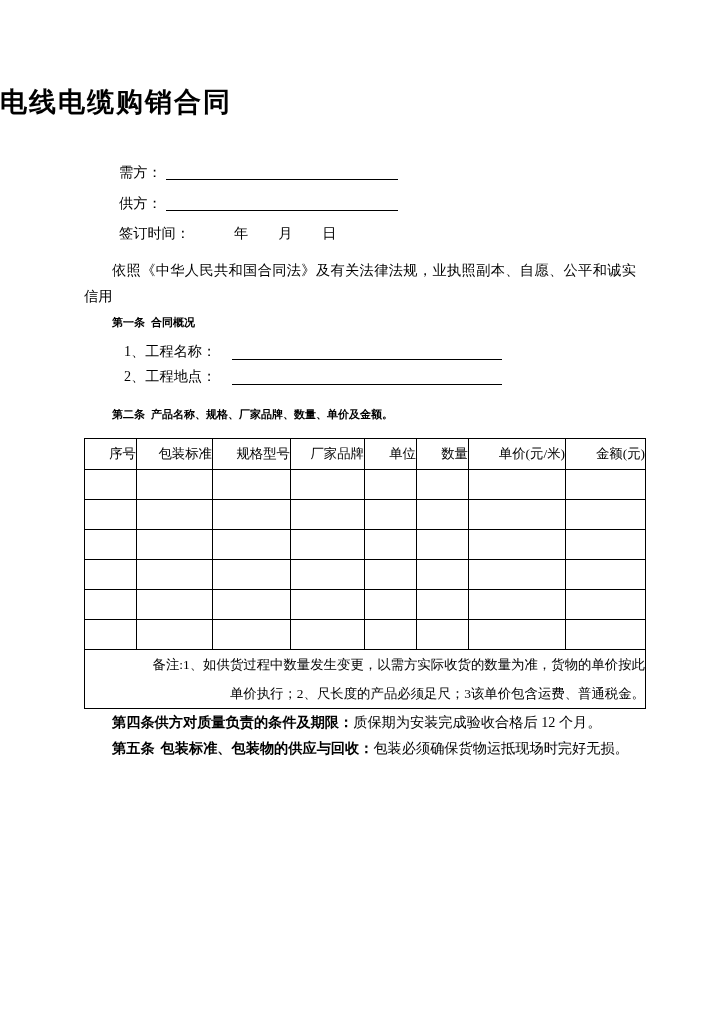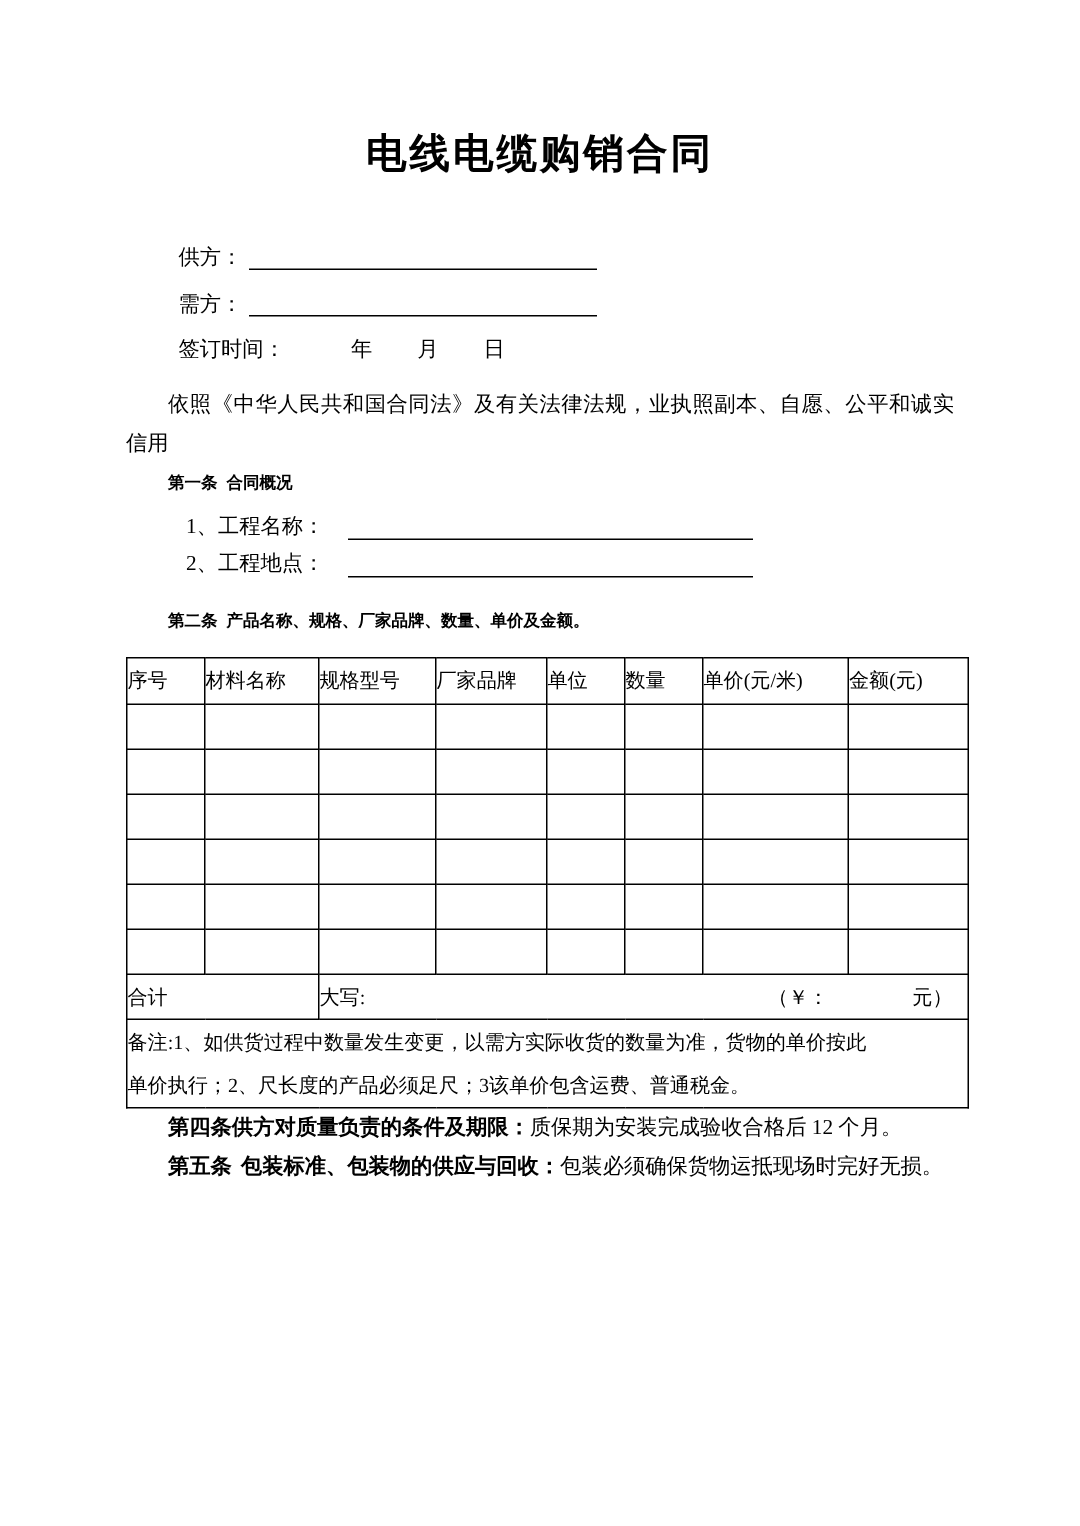--- a/index.html
+++ b/index.html
@@ -20,21 +20,21 @@
     width: 720px;
     height: 1017px;
     background: #ffffff;
     box-sizing: border-box;
     padding: 0;
     overflow: hidden;
   }
 
   
   .doc-title {
-    text-align: center;
+    text-align: left;
     font-family: "Liberation Serif", "DejaVu Serif", serif;
     font-size: 27px;
     font-weight: bold;
     letter-spacing: 2px;
     margin: 0;
     padding-top: 86px;
     line-height: 1.2;
   }
 
   
@@ -138,21 +138,21 @@
     border-collapse: collapse;
     width: 541px;
     margin: 0;
     table-layout: fixed;
   }
   table.product-table th,
   table.product-table td {
     border: 1.1px solid #000;
     font-size: 13.4px;
     font-weight: normal;
-    text-align: left;
+    text-align: right;
     padding: 0;
     height: 29px;
     line-height: 29px;
     font-family: "Liberation Serif", "DejaVu Serif", serif;
   }
   table.product-table thead th { height: 30px; line-height: 30px; }
   table.product-table tbody td.empty-cell { height: 29px; }
 
   td.total-label { text-align: center; }
   td.total-value {
@@ -191,27 +191,27 @@
 </head>
 <body>
 
 <div class="page">
 
   <h1 class="doc-title">电线电缆购销合同</h1>
 
   <div class="content">
 
     <div class="field-row">
+      <span class="field-label">需方：</span>
+      <span class="field-rule rule-w-buyer"></span>
+    </div>
+
+    <div class="field-row">
       <span class="field-label">供方：</span>
       <span class="field-rule rule-w-supplier"></span>
-    </div>
-
-    <div class="field-row">
-      <span class="field-label">需方：</span>
-      <span class="field-rule rule-w-buyer"></span>
     </div>
 
 
     <div class="field-row no-rule">
       <span class="field-label">签订时间：</span>
       <span class="date-spacer-1"></span>
       <span class="field-label">年</span>
       <span class="date-spacer-2"></span>
       <span class="field-label">月</span>
       <span class="date-spacer-3"></span>
@@ -242,21 +242,21 @@
             <col class="c3">
             <col class="c4">
           <col class="c5">
             <col class="c6">
             <col class="c7">
             <col class="c8">
         </colgroup>
         <thead>
           <tr>
             <th>序号</th>
-            <th>材料名称</th>
+            <th>包装标准</th>
             <th>规格型号</th>
             <th>厂家品牌</th>
             <th>单位</th>
             <th>数量</th>
             <th>单价(元/米)</th>
             <th>金额(元)</th>
           </tr>
         </thead>
         <tbody>
           <tr>
@@ -313,27 +313,20 @@
             <td class="empty-cell"></td>
             <td class="empty-cell"></td>
             <td class="empty-cell"></td>
             <td class="empty-cell"></td>
             <td class="empty-cell"></td>
             <td class="empty-cell"></td>
             <td class="empty-cell"></td>
             <td class="empty-cell"></td>
           </tr>
 
-          <tr>
-            <td class="total-label" colspan="2">合计</td>
-            <td class="total-value" colspan="6">
-              <span>大写:</span>
-              <span class="yuan-right"><span>（￥：</span><span style="display:inline-block;width:56px;"></span><span>元）</span></span>
-            </td>
-          </tr>
 
           <tr>
             <td class="note-cell" colspan="8">
               <span class="note-line">备注:1、如供货过程中数量发生变更，以需方实际收货的数量为准，货物的单价按此</span>
               <span class="note-line">单价执行；2、尺长度的产品必须足尺；3该单价包含运费、普通税金。</span>
             </td>
           </tr>
         </tbody>
       </table>
     </div>

